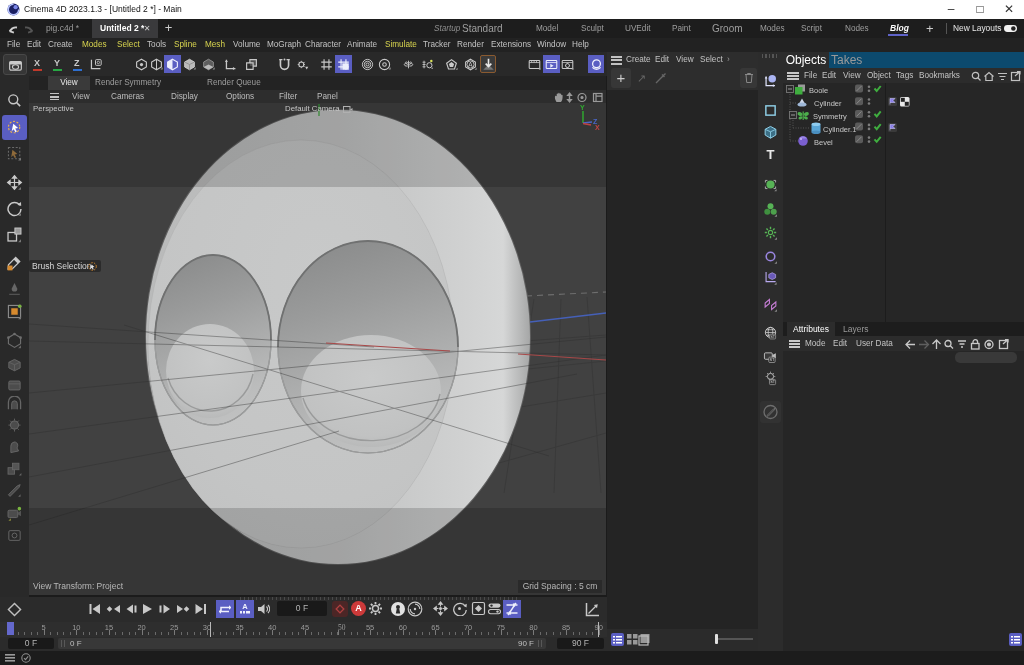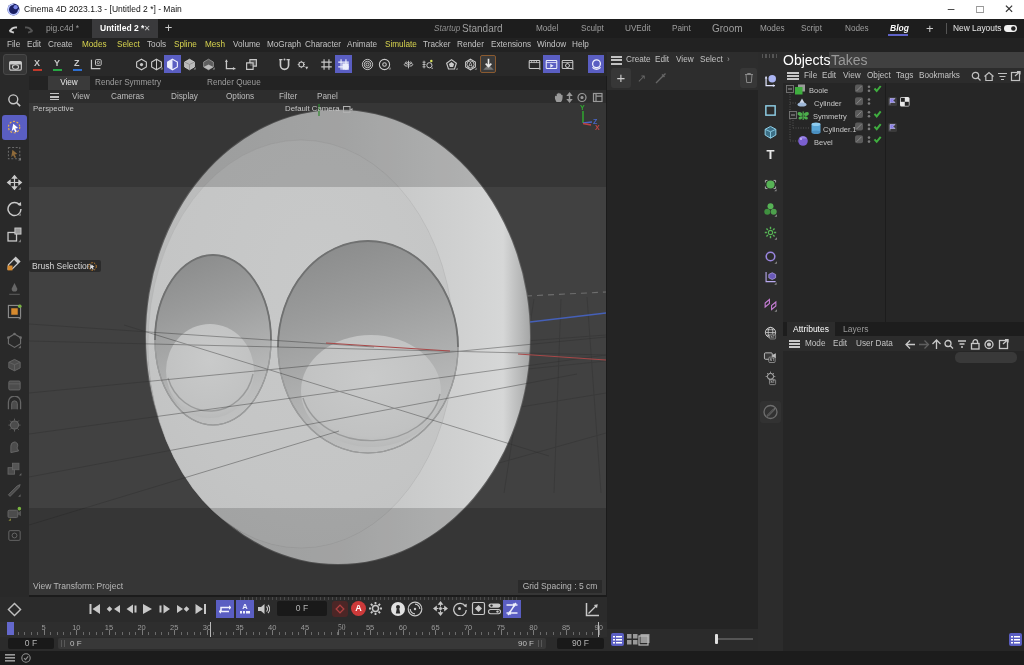--- a/index.html
+++ b/index.html
@@ -38,21 +38,21 @@
 #statusbar{left:0;top:651px;width:1024px;height:14px;background:#1c1c1c;}
 .field{position:absolute;background:#191919;border-radius:2px;color:#b5b5b5;font-size:8.5px;text-align:center;}
 
 #matpanel{left:607px;top:52px;width:151px;height:599px;background:#242424;}
 #matmenu{position:absolute;left:0;top:0;width:151px;height:15px;background:#2d2d2d;color:#c3c3c3;font-size:8.2px;line-height:15px;}
 #matbtns{position:absolute;left:0;top:15px;width:151px;height:23px;background:#2d2d2d;}
 #matbottom{position:absolute;left:0;top:577px;width:151px;height:22px;background:#2b2b2b;}
 #palette{left:758px;top:52px;width:25px;height:599px;background:#2c2c2c;}
 .pico{position:absolute;left:2px;width:21px;height:21px;}
 #objpanel{left:783px;top:52px;width:241px;height:270px;background:#262626;}
-#objtabs{position:absolute;left:0;top:0;width:241px;height:16px;background:#404040;font-size:14px;color:#999;}
+#objtabs{position:absolute;left:0;top:0;width:241px;height:16px;background:#0c4a6e;font-size:12px;color:#999;}
 #objmenu{position:absolute;left:0;top:16px;width:241px;height:15px;background:#2c2c2c;color:#c3c3c3;font-size:8.2px;line-height:15px;}
 #attrpanel{left:783px;top:322px;width:241px;height:329px;background:#262626;}
 #attrtabs{position:absolute;left:0;top:0;width:241px;height:14px;background:#1d1d1d;font-size:8.5px;color:#999;}
 #attrmenu{position:absolute;left:0;top:14px;width:241px;height:15px;background:#2c2c2c;color:#c3c3c3;font-size:8.2px;line-height:15px;}
 </style></head>
 <body>
 <div id="app">
 
 <div class="abs" id="title">
  <svg class="abs" style="left:7px;top:3px" width="13" height="13" viewBox="0 0 13 13">

